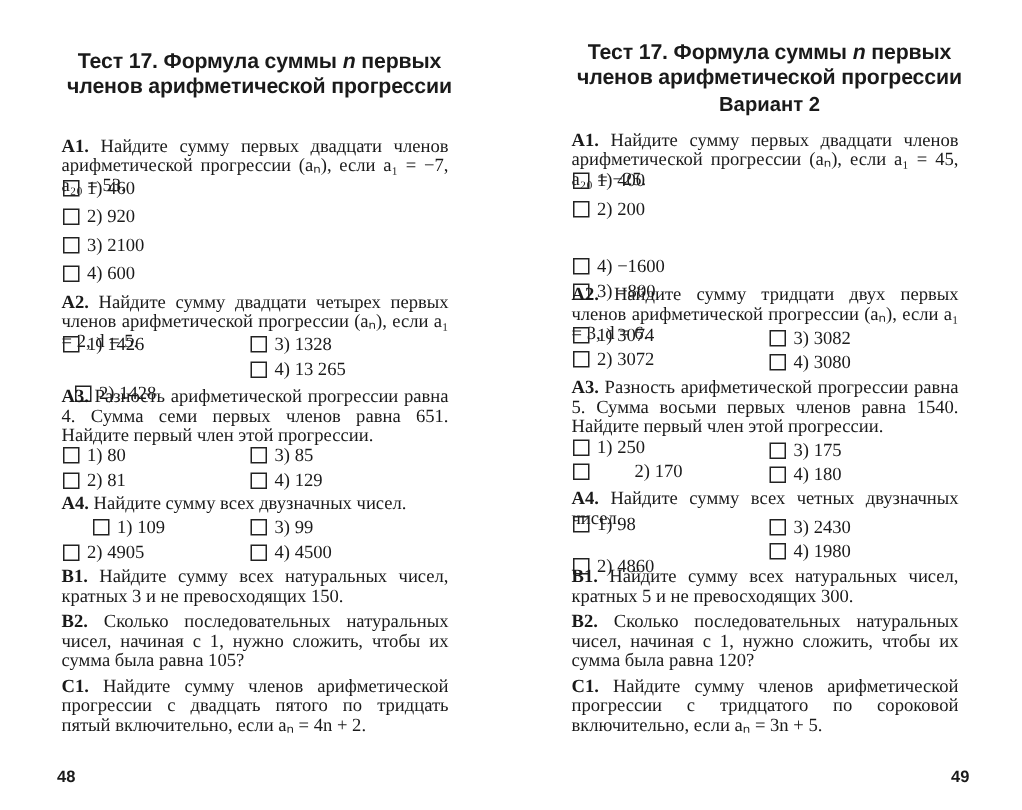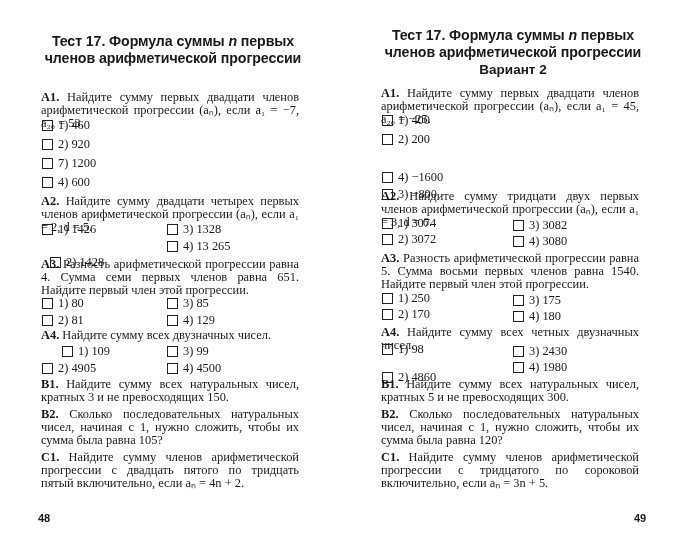--- a/index.html
+++ b/index.html
@@ -29,21 +29,21 @@
   <div class="opt" style="left:42px;top:118px;">
       <span class="box"></span>
       <span>1) 460</span>
     </div>
   <div class="opt" style="left:42px;top:137px;">
       <span class="box"></span>
       <span>2) 920</span>
     </div>
   <div class="opt" style="left:42px;top:156px;">
       <span class="box"></span>
-      <span>7) 1200</span>
+      <span>3) 2100</span>
     </div>
   <div class="opt" style="left:42px;top:175px;">
       <span class="box"></span>
       <span>4) 600</span>
     </div>
 
   <div class="q" style="left:41px;top:195px;width:258px;"><b>A2.</b><span> Найдите сумму двадцати четырех первых членов арифметической прогрессии (aₙ), если a₁ = 2, d = 5.</span></div>
   <div class="opt" style="left:42px;top:222px;">
       <span class="box"></span>
       <span>1) 1426</span>
@@ -147,21 +147,21 @@
   <div class="opt" style="left:173px;top:234px;">
       <span class="box"></span>
       <span>4) 3080</span>
     </div>
 
   <div class="q" style="left:41px;top:252px;width:258px;"><b>A3.</b><span> Разность арифметической прогрессии равна 5. Сумма восьми первых членов равна 1540. Найдите первый член этой прогрессии.</span></div>
   <div class="opt" style="left:42px;top:291px;">
       <span class="box"></span>
       <span>1) 250</span>
     </div>
-  <div class="opt" style="left:42px;top:307px;">
+  <div class="opt" style="left:42px;top:307px;gap:25px;">
       <span class="box"></span>
       <span>2) 170</span>
     </div>
   <div class="opt" style="left:173px;top:293px;">
       <span class="box"></span>
       <span>3) 175</span>
     </div>
   <div class="opt" style="left:173px;top:309px;">
       <span class="box"></span>
       <span>4) 180</span>

